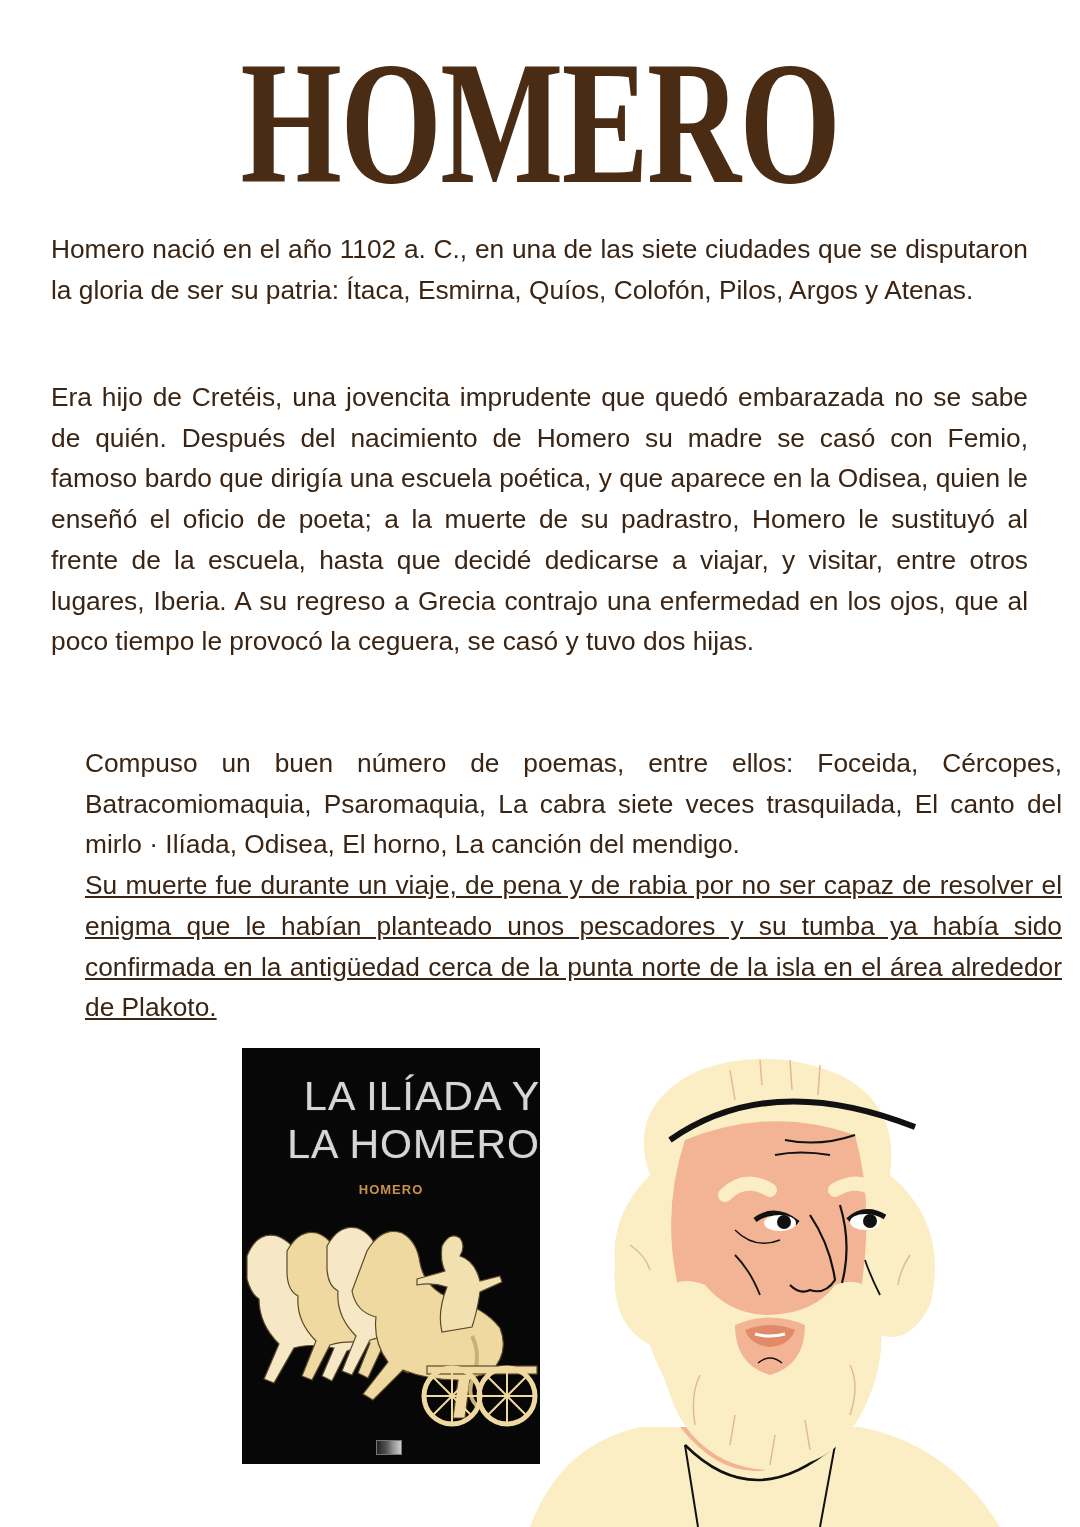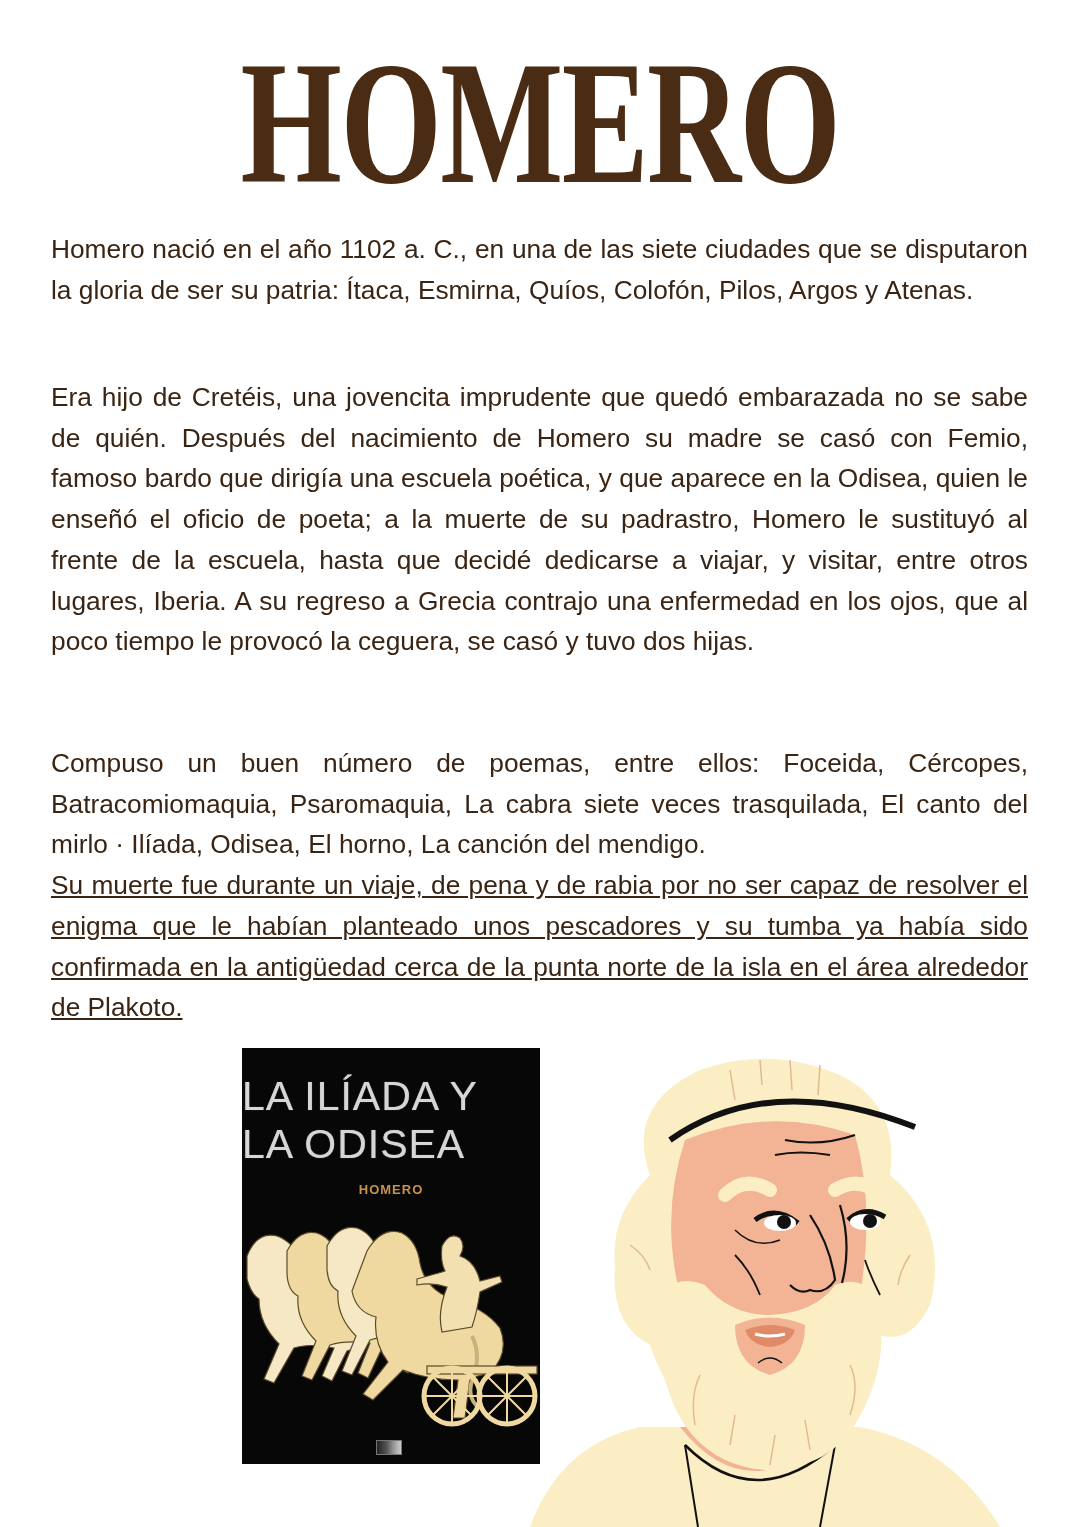--- a/index.html
+++ b/index.html
@@ -11,28 +11,28 @@
       font-size: 176px; line-height: 170px; color: #4a2c14;
       transform: scaleX(0.74); transform-origin: 540px 0;
       letter-spacing: -2px;
     }
     .body-text {
       position: absolute; left: 51px; width: 977px;
       font-size: 26.3px; line-height: 40.7px; text-align: justify;
     }
     .p1 { top: 214px; margin-top: 15px; }
     .p2 { top: 377px; }
-    .p3 { top: 743px; }
+    .p3 { top: 743px; margin-left: 34px; }
     .p3 .line2 { display: block; text-decoration: underline; }
     .book {
       position: absolute; left: 242px; top: 1048px; width: 298px; height: 416px;
       background: #070707; overflow: hidden;
     }
     .book-title {
-      position: absolute; left: 0; top: 24px; width: 100%; text-align: left;
+      position: absolute; left: 0; top: 24px; width: 100%; text-align: right;
       font-family: "Liberation Sans", sans-serif; font-size: 41px; line-height: 48px;
       color: #d6d6d6; letter-spacing: 1px; font-weight: normal;
       text-shadow: 0 0 1px #888;
     }
     .book-author {
       position: absolute; left: 0; top: 134px; width: 100%; text-align: center;
       font-size: 13px; font-weight: bold; color: #c9914a; letter-spacing: 1px;
     }
     .book-art { position: absolute; left: 0; top: 168px; width: 298px; height: 230px; }
     .book-logo {
@@ -50,21 +50,21 @@
 <p class="body-text p1">Homero nació en el año 1102 a. C., en una de las siete ciudades que se disputaron la gloria de ser su patria: Ítaca, Esmirna, Quíos, Colofón, Pilos, Argos y Atenas.</p>
 <p class="body-text p2">Era hijo de Cretéis, una jovencita imprudente que quedó embarazada no se sabe de quién. Después del nacimiento de Homero su madre se casó con Femio, famoso bardo que dirigía una escuela poética, y que aparece en la Odisea, quien le enseñó el oficio de poeta; a la muerte de su padrastro, Homero le sustituyó al frente de la escuela, hasta que decidé dedicarse a viajar, y visitar, entre otros lugares, Iberia. A su regreso a Grecia contrajo una enfermedad en los ojos, que al poco tiempo le provocó la ceguera, se casó y tuvo dos hijas.</p>
 <div class="body-text p3">
   <span class="line1">Compuso un buen número de poemas, entre ellos: Foceida, Cércopes, Batracomiomaquia, Psaromaquia, La cabra siete veces trasquilada, El canto del mirlo · Ilíada, Odisea, El horno, La canción del mendigo.</span>
   <span class="line2">Su muerte fue durante un viaje, de pena y de rabia por no ser capaz de resolver el enigma que le habían planteado unos pescadores y su tumba ya había sido confirmada en la antigüedad cerca de la punta norte de la isla en el área alrededor de Plakoto.</span>
 </div>
 
 <div class="book">
   <div class="book-title">
     <div>LA ILÍADA Y</div>
-    <div>LA ODISEA</div>
+    <div>LA HOMERO</div>
   </div>
   <div class="book-author">HOMERO</div>
   <svg class="book-art" viewBox="0 0 298 230">
     <g fill="#efd9a0" stroke="#5a4a2a" stroke-width="1.2">
 
       <path d="M5 40 q10 -25 30 -20 q15 5 25 25 q10 20 40 25 q25 5 30 40 q-5 20 -25 25 l-15 30 l-10 -5 l12 -28 q-25 -5 -40 0 l-20 35 l-10 -4 l15 -35 q-20 -20 -20 -45 q-8 -5 -12 -20z" fill="#f6e8c4"></path>
       <path d="M45 35 q12 -22 30 -18 q15 5 22 25 q10 20 38 25 q22 5 28 38 q-5 20 -22 25 l-15 32 l-10 -5 l12 -30 q-25 -3 -40 2 l-18 35 l-10 -4 l14 -35 q-20 -20 -18 -45 q-10 -5 -11 -22z"></path>
       <path d="M85 30 q12 -22 30 -18 q15 5 22 25 q10 20 38 25 q22 5 28 38 q-5 20 -22 25 l-15 32 l-10 -5 l12 -30 q-25 -3 -40 2 l-18 35 l-10 -4 l14 -35 q-20 -20 -18 -45 q-10 -5 -11 -22z" fill="#f6e8c4"></path>
 
       <path d="M125 35 q15 -25 35 -18 q15 8 18 30 q5 25 30 35 q35 10 50 30 q10 25 -10 45 l-20 5 l-5 40 l-12 0 l5 -38 q-30 0 -55 -10 l-30 30 l-10 -6 l25 -32 q-15 -20 -12 -45 q-20 -5 -24 -26z"></path>

